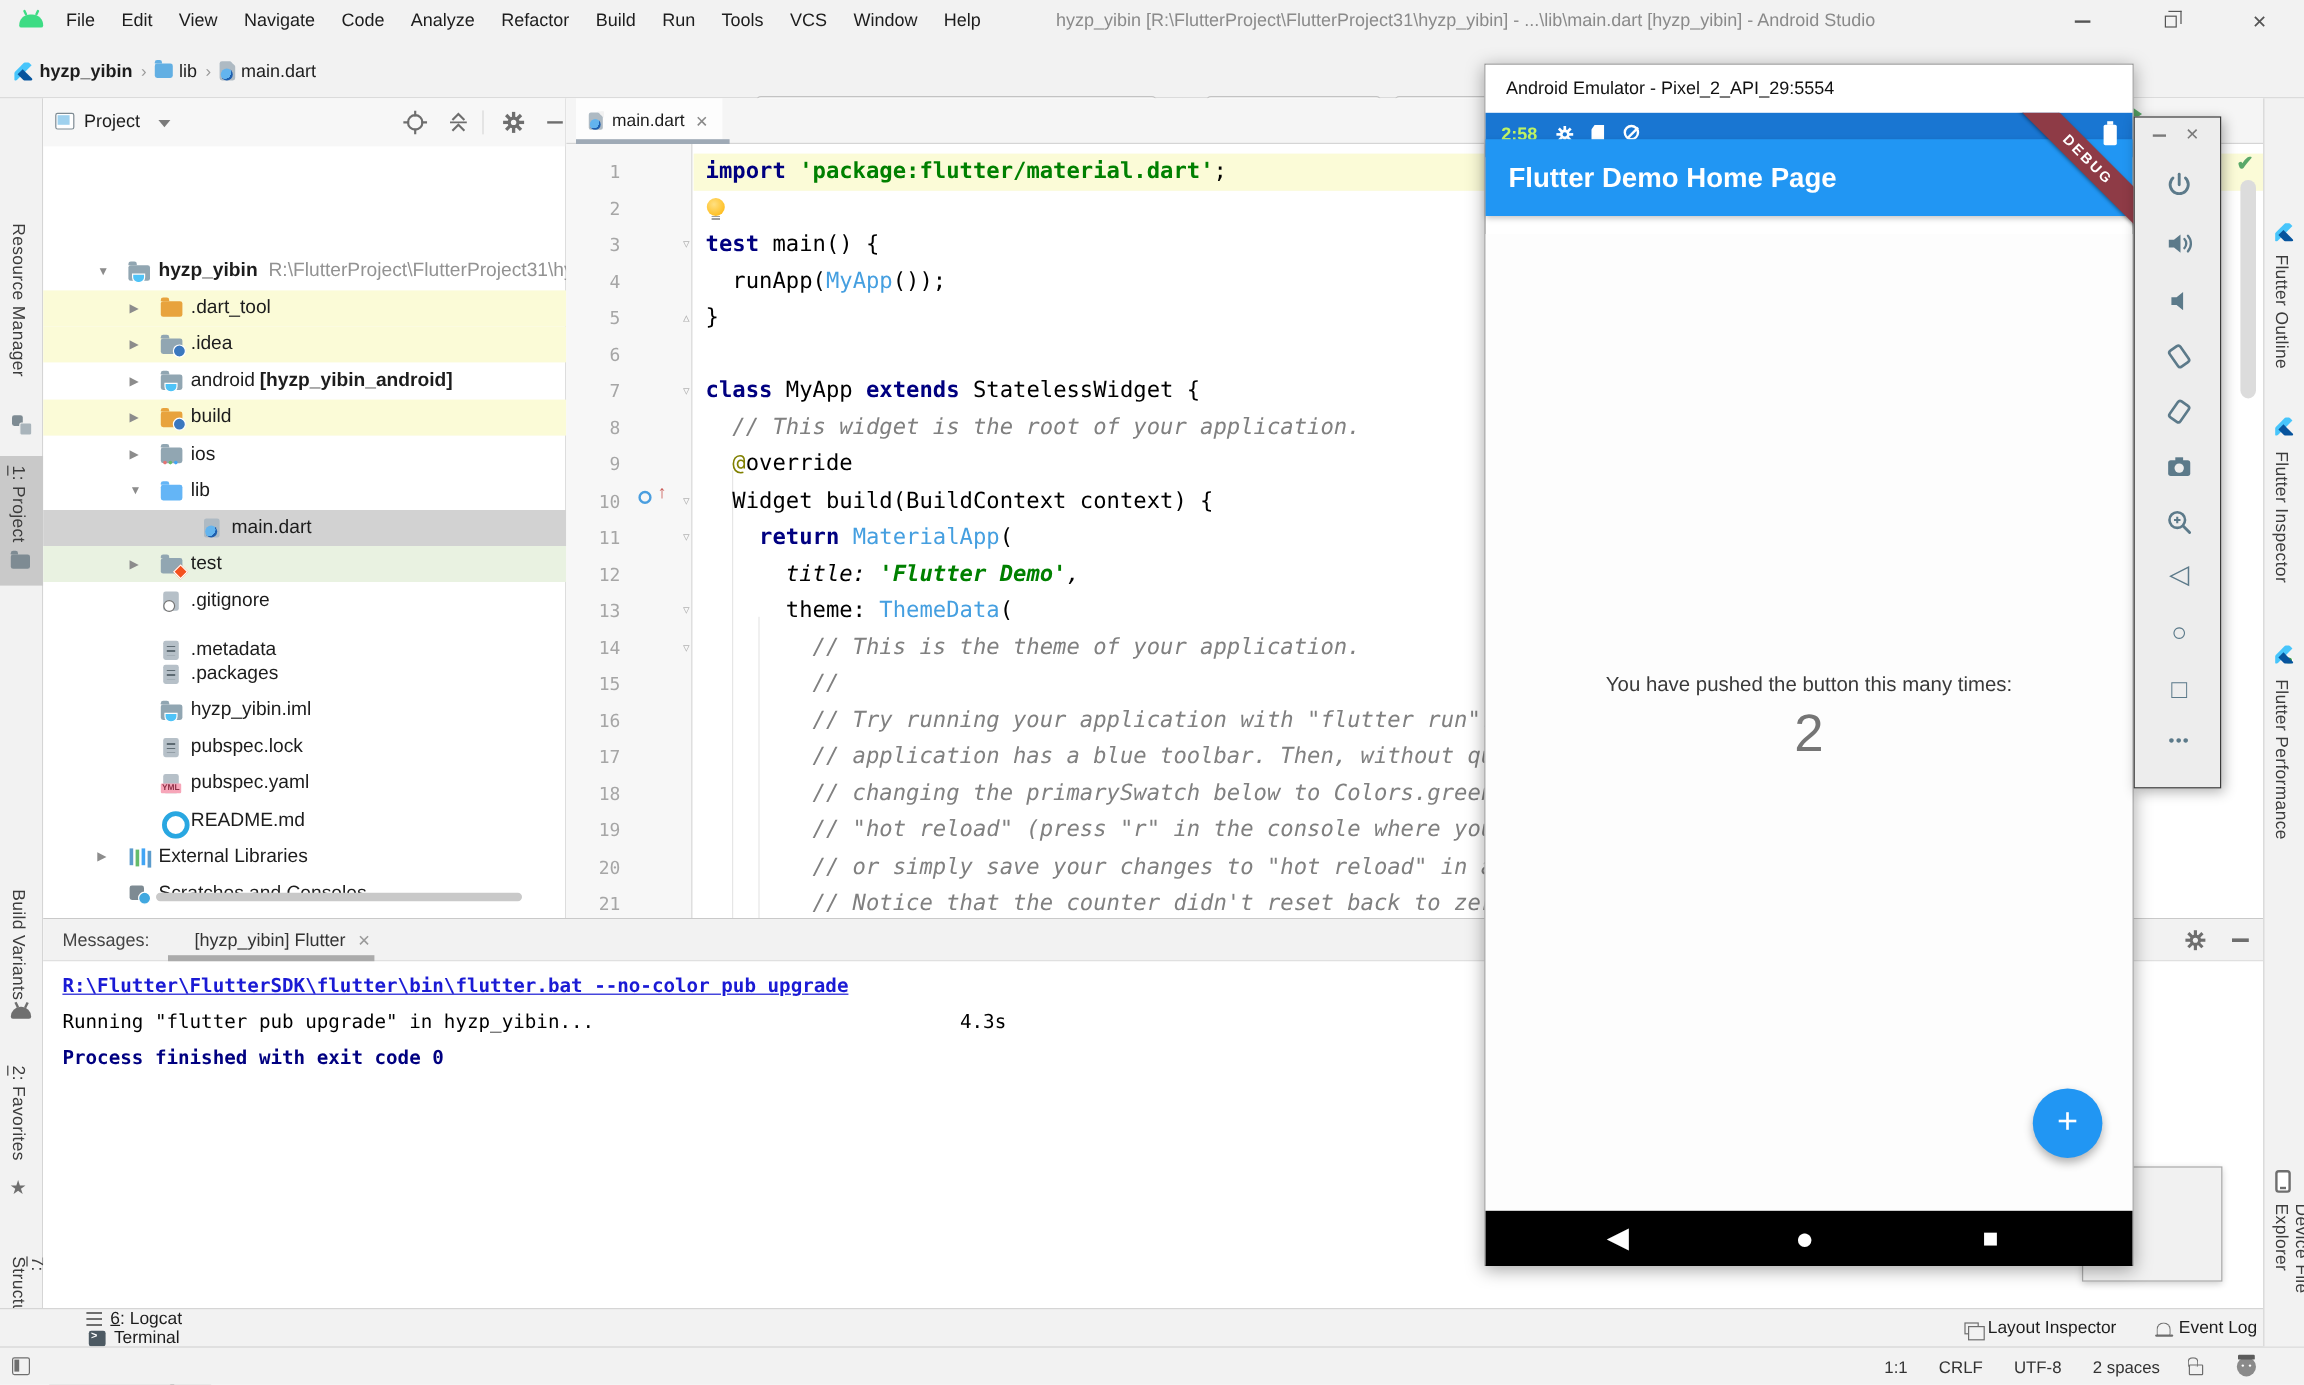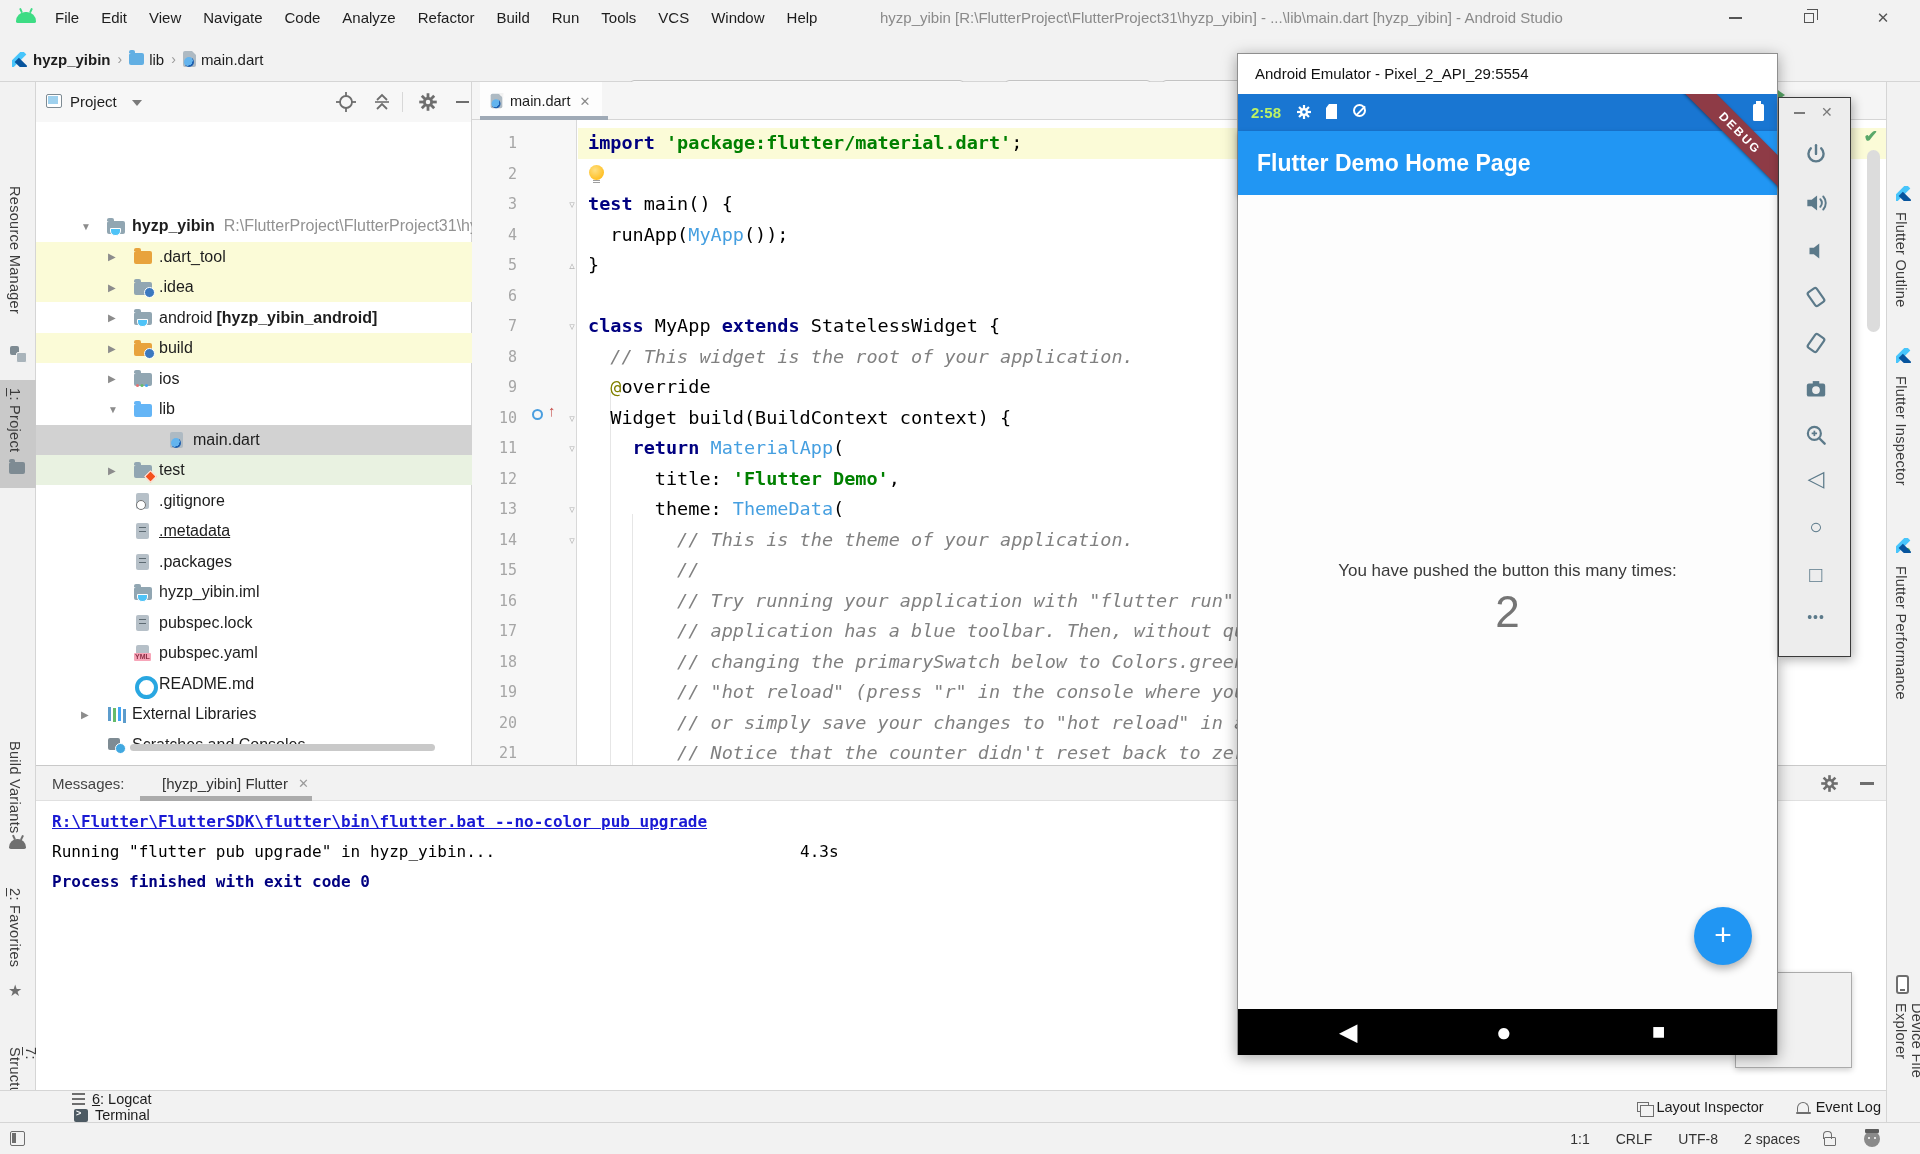--- a/index.html
+++ b/index.html
@@ -209,21 +209,21 @@
   #emu-titlebar{position:absolute;left:0;top:0;width:100%;height:40px;background:#fff;}
   #emu-title{position:absolute;left:17px;top:0;line-height:40px;font-size:15px;color:#111;white-space:nowrap;}
   #emu-statusbar{position:absolute;left:0;top:40px;width:100%;height:37px;background:var(--statusbar-blue);color:#bef264;}
   #emu-clock{position:absolute;left:13px;top:0;line-height:37px;font-size:15px;font-weight:bold;}
   .emu-st-ic{position:absolute;top:10px;}
   #emu-sd{left:88px;width:11px;height:15px;background:#fff;clip-path:polygon(0 27%,27% 0,100% 0,100% 100%,0 100%);}
   #emu-net{left:115px;width:13px;height:13px;border:2px solid #fff;border-radius:50%;}
   #emu-net::before{content:"";position:absolute;left:-1px;top:4px;width:13px;height:2px;background:#fff;transform:rotate(-45deg);}
   #emu-batt{position:absolute;right:13px;top:10px;width:11px;height:17px;background:#fff;border-radius:1.5px;z-index:5;}
   #emu-batt::before{content:"";position:absolute;top:-3px;left:3px;width:5px;height:3px;background:#fff;}
-  #emu-appbar{position:absolute;left:0;top:77px;width:100%;height:64px;background:var(--accent);box-shadow:0 2px 5px rgba(0,0,0,.25);padding-left:20px;}
+  #emu-appbar{position:absolute;left:0;top:62px;width:100%;height:64px;background:var(--accent);box-shadow:0 2px 5px rgba(0,0,0,.25);padding-left:20px;}
   #emu-appbar-title{position:absolute;left:19px;top:0;line-height:64px;color:#fff;font-size:23px;font-weight:bold;}
   #debug-wrap{position:absolute;left:437px;top:40px;width:104px;height:104px;overflow:hidden;pointer-events:none;}
   #debug-band{position:absolute;left:-20px;top:28px;width:170px;height:22px;background:var(--debug-red);transform:rotate(45deg);text-align:center;color:#fff;font-size:12px;font-weight:bold;letter-spacing:2px;line-height:22px;box-shadow:0 1px 3px rgba(0,0,0,.4);}
   #emu-body{position:absolute;left:0;top:141px;width:100%;height:814px;background:#FDFDFD;}
   #emu-push-text{position:absolute;left:0;top:366px;width:100%;text-align:center;font-size:17px;color:#3a3a3a;}
   #emu-counter{position:absolute;left:0;top:392px;width:100%;text-align:center;font-size:44px;color:#757575;font-weight:normal;}
   #emu-fab{position:absolute;left:456px;top:712px;width:58px;height:58px;border-radius:50%;background:var(--fab);box-shadow:0 4px 8px rgba(0,0,0,.3);color:#fff;font-size:30px;text-align:center;line-height:56px;}
   #emu-navbar{position:absolute;left:0;top:955px;width:100%;height:46px;background:#000;color:#fff;}
   .nav-ic{position:absolute;top:0;line-height:46px;font-size:24px;}
   #nav-back{left:101px;}
@@ -419,21 +419,21 @@
         <div class="tree-row row-green" style="top: 373px; padding-left: 72px;">
           <span class="tree-arrow">▶</span>
           <span class="titem ic-folder-test"></span>
           <span class="tree-label">test</span>
         </div>
         <div class="tree-row" style="top: 403.5px; padding-left: 72px;">
           <span class="tree-arrow"></span>
           <span class="titem ic-file-ignore"></span>
           <span class="tree-label">.gitignore</span>
         </div>
-        <div class="tree-row" style="top: 434px; padding-left: 72px; text-decoration: underline;">
+        <div class="tree-row" style="top: 445px; padding-left: 72px;">
           <span class="tree-arrow"></span>
           <span class="titem ic-file-text"></span>
           <span class="tree-label">.metadata</span>
         </div>
         <div class="tree-row" style="top: 464.5px; padding-left: 72px;">
           <span class="tree-arrow"></span>
           <span class="titem ic-file-text"></span>
           <span class="tree-label">.packages</span>
         </div>
         <div class="tree-row" style="top: 495px; padding-left: 72px;">
@@ -523,21 +523,21 @@
         <div class="code-line" style="top: 158.5px;"></div>
         <div class="code-line" style="top: 189px;"><span class="sg-k">test</span><span class="sg-p"> main() {</span></div>
         <div class="code-line" style="top: 219.5px;"><span class="sg-p">  runApp(</span><span class="sg-t">MyApp</span><span class="sg-p">());</span></div>
         <div class="code-line" style="top: 250px;"><span class="sg-p">}</span></div>
         <div class="code-line" style="top: 280.5px;"></div>
         <div class="code-line" style="top: 311px;"><span class="sg-k">class</span><span class="sg-p"> MyApp </span><span class="sg-k">extends</span><span class="sg-p"> StatelessWidget {</span></div>
         <div class="code-line" style="top: 341.5px;"><span class="sg-c">  // This widget is the root of your application.</span></div>
         <div class="code-line" style="top: 372px;"><span class="sg-p">  </span><span class="sg-a">@</span><span class="sg-p">override</span></div>
         <div class="code-line" style="top: 402.5px;"><span class="sg-p">  Widget build(BuildContext context) {</span></div>
         <div class="code-line" style="top: 433px;"><span class="sg-p">    </span><span class="sg-k">return</span><span class="sg-p"> </span><span class="sg-t">MaterialApp</span><span class="sg-p">(</span></div>
-        <div class="code-line" style="top: 463.5px;"><span class="sg-p">      title: </span><span class="sg-s">'Flutter Demo'</span><span class="sg-p">,</span></div>
+        <div class="code-line" style="top: 463.5px; font-style: italic;"><span class="sg-p">      title: </span><span class="sg-s">'Flutter Demo'</span><span class="sg-p">,</span></div>
         <div class="code-line" style="top: 494px;"><span class="sg-p">      theme: </span><span class="sg-t">ThemeData</span><span class="sg-p">(</span></div>
         <div class="code-line" style="top: 524.5px;"><span class="sg-c">        // This is the theme of your application.</span></div>
         <div class="code-line" style="top: 555px;"><span class="sg-c">        //</span></div>
         <div class="code-line" style="top: 585.5px;"><span class="sg-c">        // Try running your application with "flutter run".</span></div>
         <div class="code-line" style="top: 616px;"><span class="sg-c">        // application has a blue toolbar. Then, without qu</span></div>
         <div class="code-line" style="top: 646.5px;"><span class="sg-c">        // changing the primarySwatch below to Colors.green</span></div>
         <div class="code-line" style="top: 677px;"><span class="sg-c">        // "hot reload" (press "r" in the console where you</span></div>
         <div class="code-line" style="top: 707.5px;"><span class="sg-c">        // or simply save your changes to "hot reload" in a</span></div>
         <div class="code-line" style="top: 738px;"><span class="sg-c">        // Notice that the counter didn't reset back to zer</span></div>
       </div>

